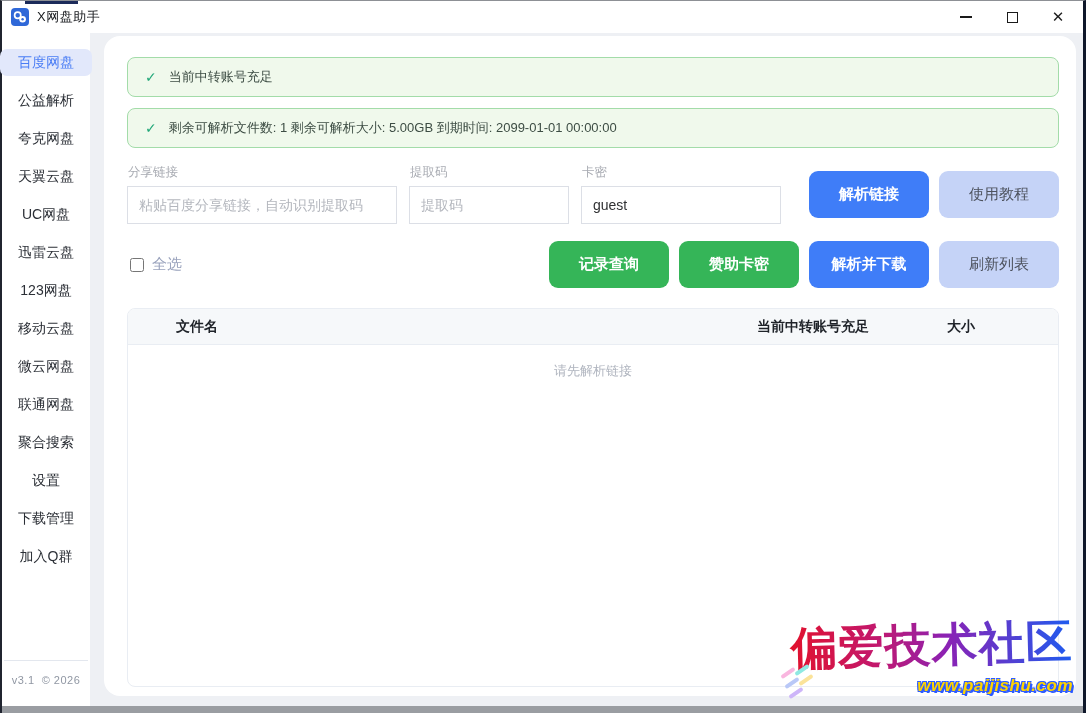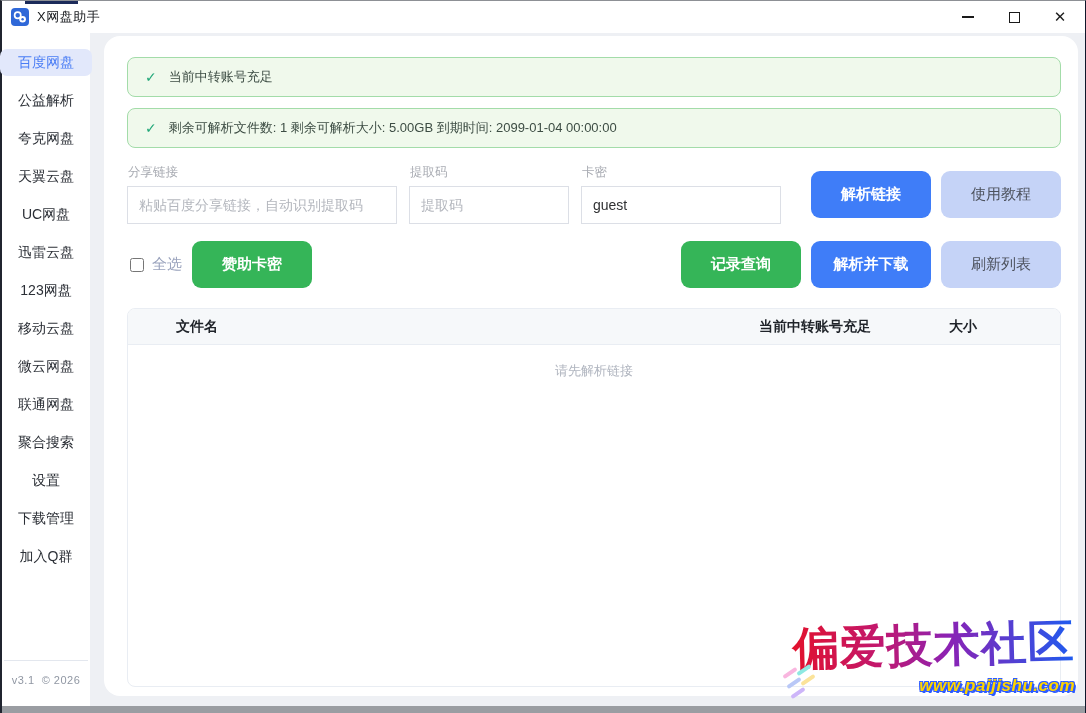--- a/index.html
+++ b/index.html
@@ -10,21 +10,21 @@
     background: #fff;
   }
   * { box-sizing: border-box; }
 
   .window {
     position: relative;
     width: 1086px; height: 713px;
     background: #1d4ed8;
     border-left: 2px solid #20242f;
     border-top: 1px solid #8d9095;
-    border-right: 1px solid #0f172a;
+    border-right: 3px solid #0f172a;
   }
   .top-accent {
     position: absolute; left: 23px; top: 0;
     width: 53px; height: 3px; background: #1c2b5a; z-index: 5;
   }
 
   
   .titlebar {
     height: 32px; background: #fff;
     display: flex; align-items: center;
@@ -210,21 +210,21 @@
 
     <div class="main-bg">
       <div class="card">
 
         <div class="alert">
           <span class="check">✓</span>
           <span>当前中转账号充足</span>
         </div>
         <div class="alert">
           <span class="check">✓</span>
-          <span>剩余可解析文件数: 1 剩余可解析大小: 5.00GB 到期时间: 2099-01-04 00:00:00</span>
+          <span>剩余可解析文件数: 1 剩余可解析大小: 5.00GB 到期时间: 2099-01-01 00:00:00</span>
         </div>
 
         <div class="form-row">
           <div class="field w-share">
             <label>分享链接</label>
             <input type="text" placeholder="粘贴百度分享链接，自动识别提取码" style="">
           </div>
           <div class="field w-code">
             <label>提取码</label>
             <input type="text" placeholder="提取码" style="">
@@ -235,22 +235,22 @@
           </div>
           <button class="btn btn-blue ml-auto">解析链接</button>
           <button class="btn btn-light ml-10">使用教程</button>
         </div>
 
         <div class="action-row">
           <label class="select-all">
             <input type="checkbox" style="">
             <span>全选</span>
           </label>
+          <button class="btn btn-green ml-auto">记录查询</button>
           <button class="btn btn-green ml-10">赞助卡密</button>
-          <button class="btn btn-green ml-auto">记录查询</button>
           <button class="btn btn-blue ml-10">解析并下载</button>
           <button class="btn btn-light ml-10">刷新列表</button>
         </div>
 
         <div class="table">
           <div class="table-header">
             <div class="col-name">文件名</div>
             <div class="col-time">当前中转账号充足</div>
             <div class="col-size">大小</div>
           </div>

